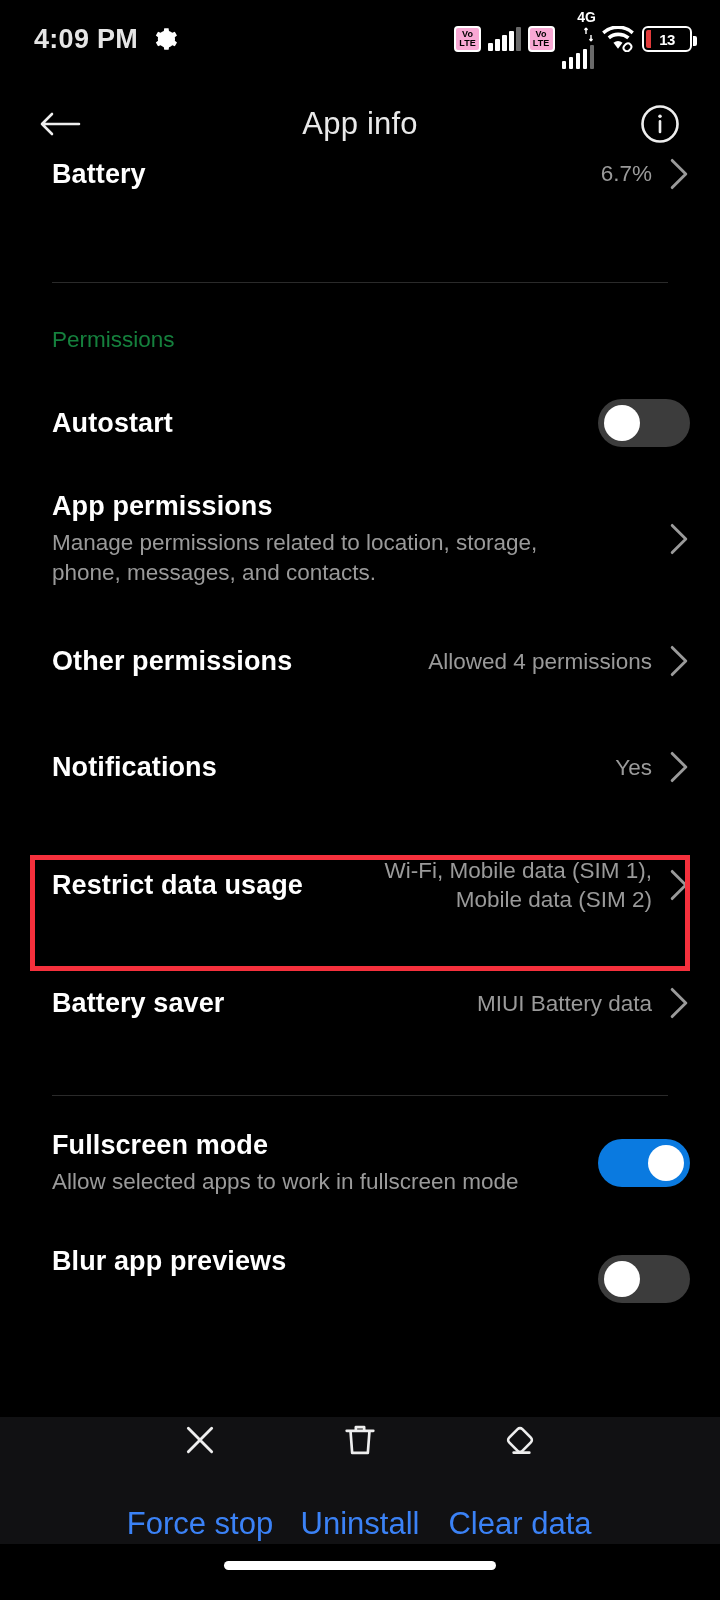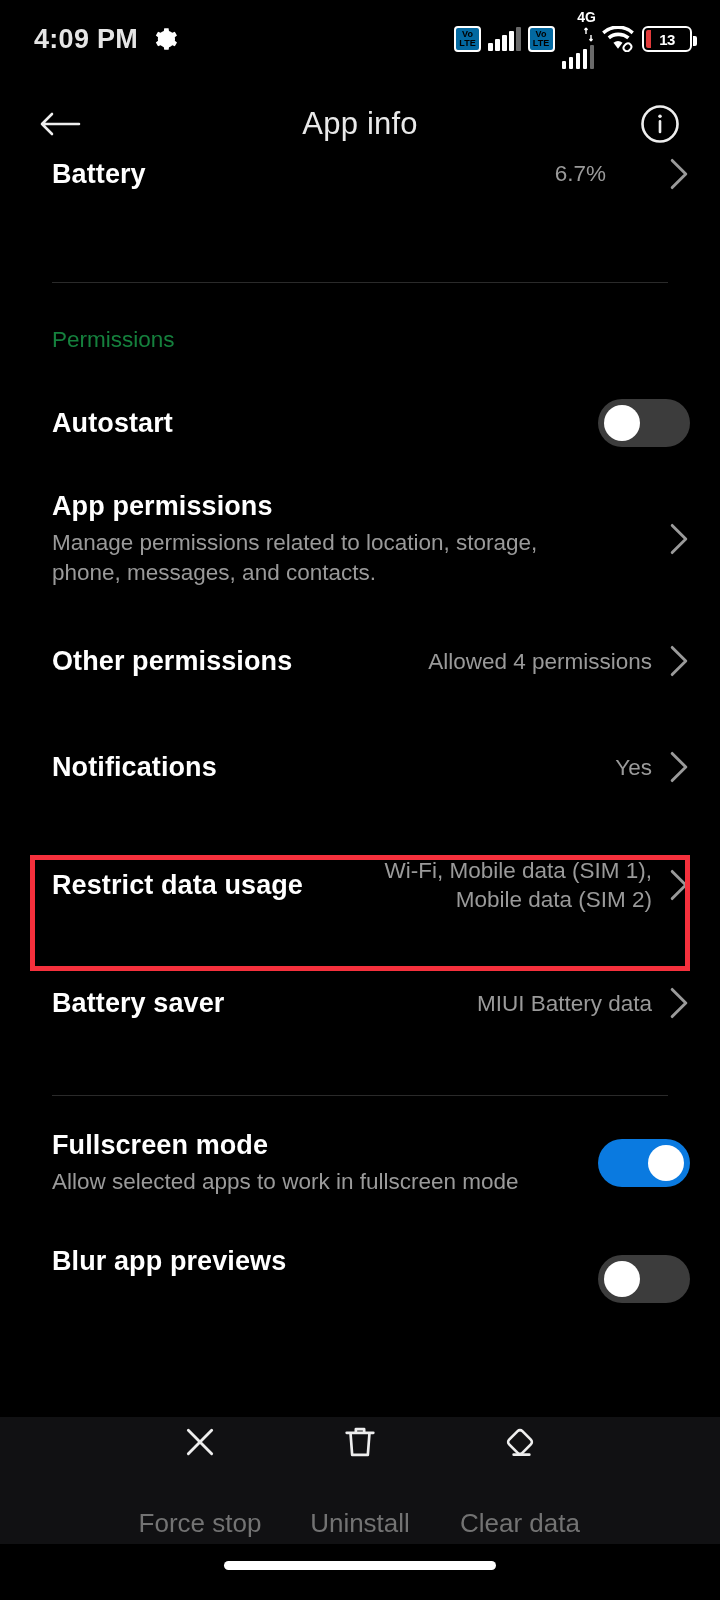--- a/index.html
+++ b/index.html
@@ -13,21 +13,21 @@
   
   .statusbar{
     height:78px; display:flex; align-items:center;
     padding:0 28px 0 34px;
   }
   .sb-time{ font-size:27px; font-weight:700; letter-spacing:.3px; color:#e5e5e5;}
   .sb-gear{ margin-left:14px; display:flex; align-items:center;}
   .sb-spacer{ flex:1; }
   .sb-right{ display:flex; align-items:center; gap:7px; }
   .volte{
-    border:2px solid #fff; border-radius:4px; background:#0369a1; color:#000;
+    border:2px solid #fff; border-radius:4px; background:#f9a8d4; color:#000;
     font-size:9px; font-weight:700; line-height:9px; text-align:center;
     padding:2px 2px; width:27px;
   }
   .volte i{ display:block; font-style:normal; }
   .bars{ display:flex; align-items:flex-end; gap:2.5px; height:24px;}
   .bars span{ width:4.5px; background:#fff; border-radius:1px; }
   .bars span.dim{ background:#6a6a6a; }
   .g4{ font-size:14px; font-weight:600; margin-right:-2px; align-self:flex-start; }
   .sig2{ display:flex; align-items:flex-end; gap:2px;flex-direction:column;}
   .arrows{ display:flex; flex-direction:column; justify-content:flex-end; margin-right:1px;}
@@ -94,21 +94,21 @@
 
   
   .actionbar{
     position:absolute; left:0; right:0; bottom:56px; height:127px;
     background:#111113; display:flex; align-items:center; justify-content:center;
     gap:0;
   }
   .action{
     width:160px; display:flex; flex-direction:column; align-items:center; gap:14px;
   }
-  .action .lbl{ font-size:26px; color:#737373;margin-top:28px; }
+  .action .lbl{ font-size:31px; color:#3b82f6;margin-top:28px; }
   .homebar{
     position:absolute; left:0; right:0; bottom:0; height:56px; background:#000;
     display:flex; align-items:center; justify-content:center;
   }
   .homeind{ width:272px; height:9px; border-radius:5px; background:#fff; margin-bottom:14px;}
 
   .clip{ position:absolute; left:0; right:0; top:0; bottom:183px; overflow:hidden;}
 </style>
 </head>
 <body>
@@ -180,21 +180,21 @@
     <svg width="42" height="42" viewBox="0 0 24 24" fill="none" stroke="#eee" stroke-width="1.5">
       <circle cx="12" cy="12" r="10"></circle>
       <path d="M12 10.5v6" stroke-linecap="round"></path>
       <circle cx="12" cy="7.6" r="1" fill="#eee" stroke="none"></circle>
     </svg>
   </div>
 </div>
 
 <div class="clip">
 
-  <div class="row" style="height:104px; margin-top:122px;gap:46px;">
+  <div class="row" style="height:104px; margin-top:122px;">
     <div class="texts">
       <div class="ttl">Battery</div>
     </div>
     <div class="value">6.7%</div>
     <div class="chev">
       <svg width="22" height="34" viewBox="0 0 12 20" fill="none" stroke="#9a9a9a" stroke-width="1.7" stroke-linecap="round" stroke-linejoin="round">
           <path d="M2 2l8 8-8 8"></path>
         </svg>
     </div>
   </div>

